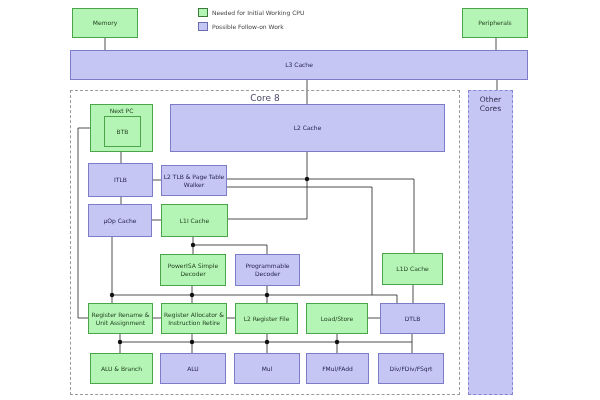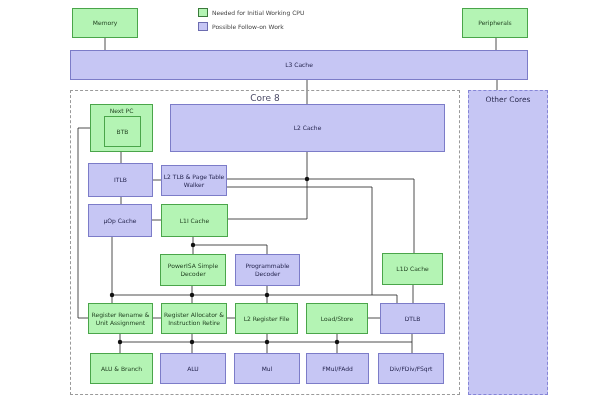--- a/index.html
+++ b/index.html
@@ -8,21 +8,21 @@
   svg.wires{position:absolute;left:0;top:0;z-index:1;}
   .node{position:absolute;z-index:3;border:1px solid;box-sizing:border-box;
         display:flex;align-items:center;justify-content:center;text-align:center;
         font-size:6px;line-height:1.3;padding:1px;}
   .g{background:#b4f4b4;border-color:#4aa54a;color:#234423;}
   .p{background:#c6c6f4;border-color:#7c7cc8;color:#26264f;}
   .region{position:absolute;box-sizing:border-box;z-index:2;}
   .core0{left:70px;top:90px;width:390px;height:305px;border:1px dashed #9a9a9a;}
   .core0-label{position:absolute;top:2px;left:0;width:100%;text-align:center;
                font-size:9px;color:#4b4b66;}
-  .othercores{left:468px;top:90px;width:80px;height:305px;background:#c6c6f4;
+  .othercores{left:468px;top:90px;width:45px;height:305px;background:#c6c6f4;
               border:1.5px dashed #8585d6;}
   .othercores-label{position:absolute;top:4px;left:0;width:100%;text-align:center;
                     font-size:7.5px;color:#2e2e52;}
   .legend{position:absolute;left:198px;top:8px;z-index:3;}
   .legend-row{display:flex;align-items:center;margin-bottom:5px;}
   .swatch{width:10px;height:9px;box-sizing:border-box;margin-right:4px;}
   .sw-g{background:#b4f4b4;border:1px solid #3b7a3b;}
   .sw-p{background:#c6c6f4;border:1px solid #6c6cb0;}
   .legend-label{font-size:6px;color:#444;}
   .nextpc-label{position:absolute;top:2px;left:0;width:100%;text-align:center;font-size:6px;}

